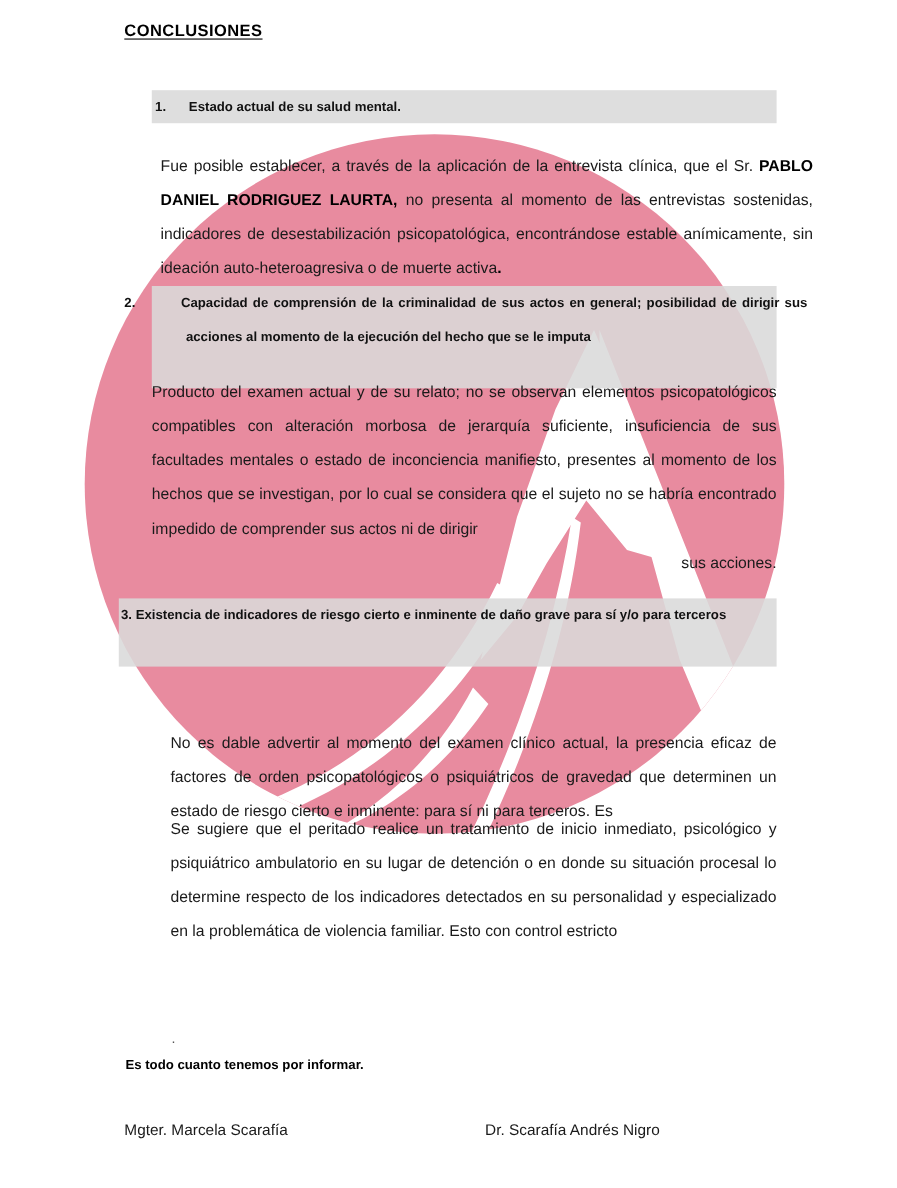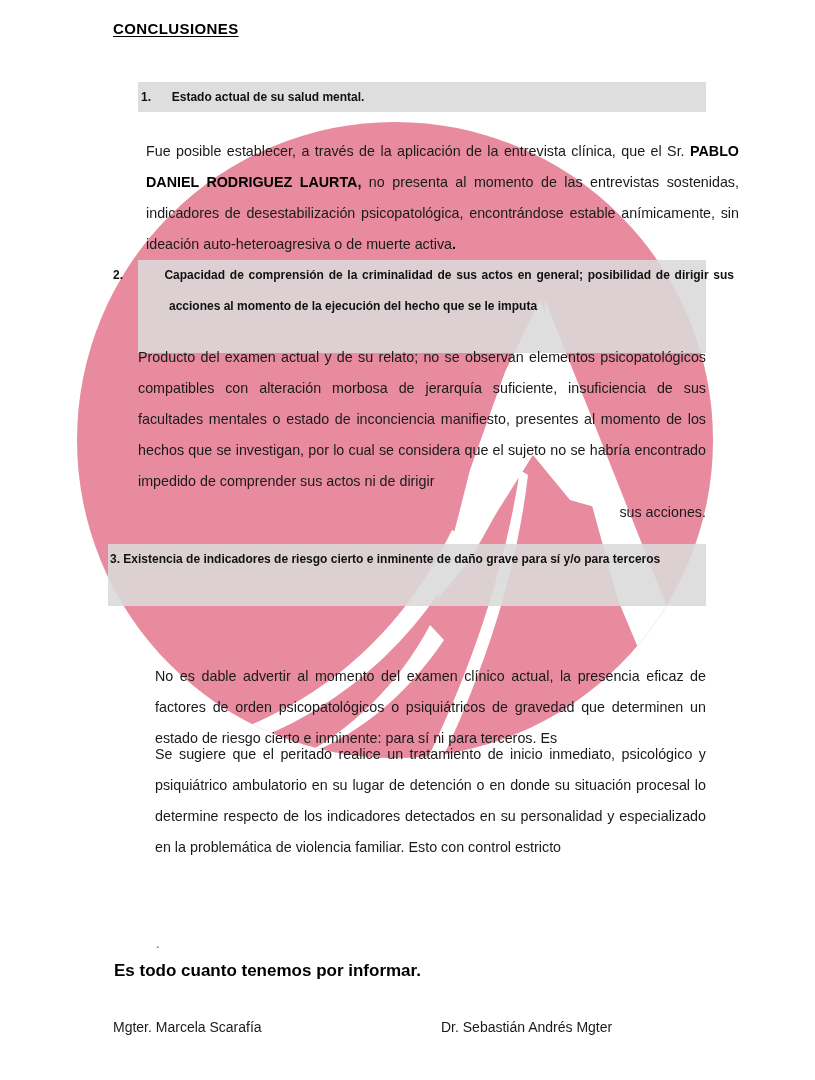--- a/index.html
+++ b/index.html
@@ -78,21 +78,21 @@
     color: #1a1a1a;
     line-height: 31px;
     text-align: justify;
     text-justify: inter-word;
   }
   .para b { font-weight: bold; color:#000; }
   .para .lastline { display: block; text-align: right; }
 
   .closing {
     position: absolute;
-    font-size: 17px;
+    font-size: 12px;
     font-weight: bold;
     color: #000;
   }
   .stray-dot {
     position: absolute;
     font-size: 13px;
     color: #555;
   }
   .sig {
     position: absolute;
@@ -196,16 +196,16 @@
 
     <div class="para" style="left:155px; top:739px; width:551px;">
       <span>Se sugiere que el peritado realice un tratamiento de inicio inmediato, psicológico y psiquiátrico ambulatorio en su lugar de detención o en donde su situación procesal lo determine respecto de los indicadores detectados en su personalidad y especializado en la problemática de violencia familiar. Esto con control estricto</span>
     </div>
 
     <div class="stray-dot" style="left:156px; top:936px;">.</div>
 
     <div class="closing" style="left:114px; top:961px;">Es todo cuanto tenemos por informar.</div>
 
     <div class="sig" style="left:113px; top:1019px;">Mgter. Marcela Scarafía</div>
-    <div class="sig" style="left:441px; top:1019px;">Dr. Sebastián Andrés Mgter</div>
+    <div class="sig" style="left:441px; top:1019px;">Dr. Scarafía Andrés Nigro</div>
 
   </div>
 </div>
 
 </body></html>

